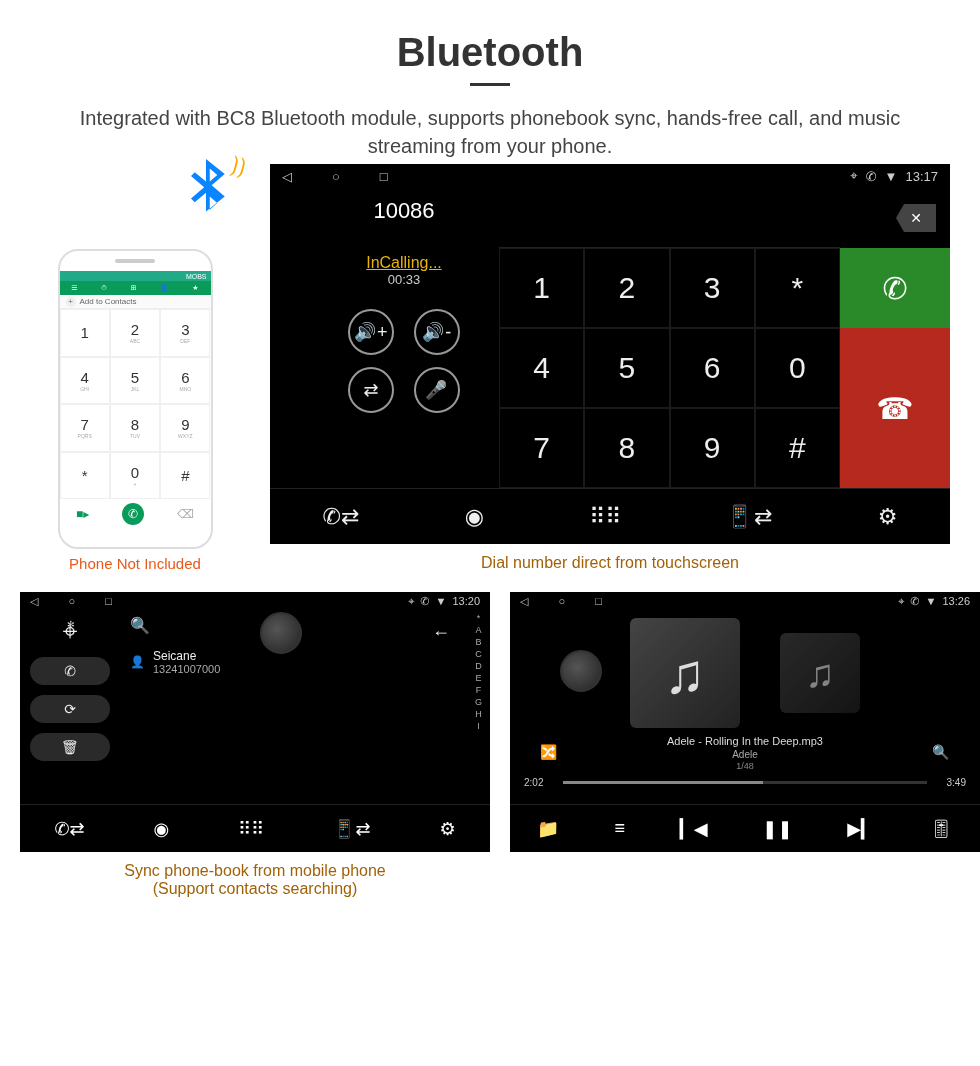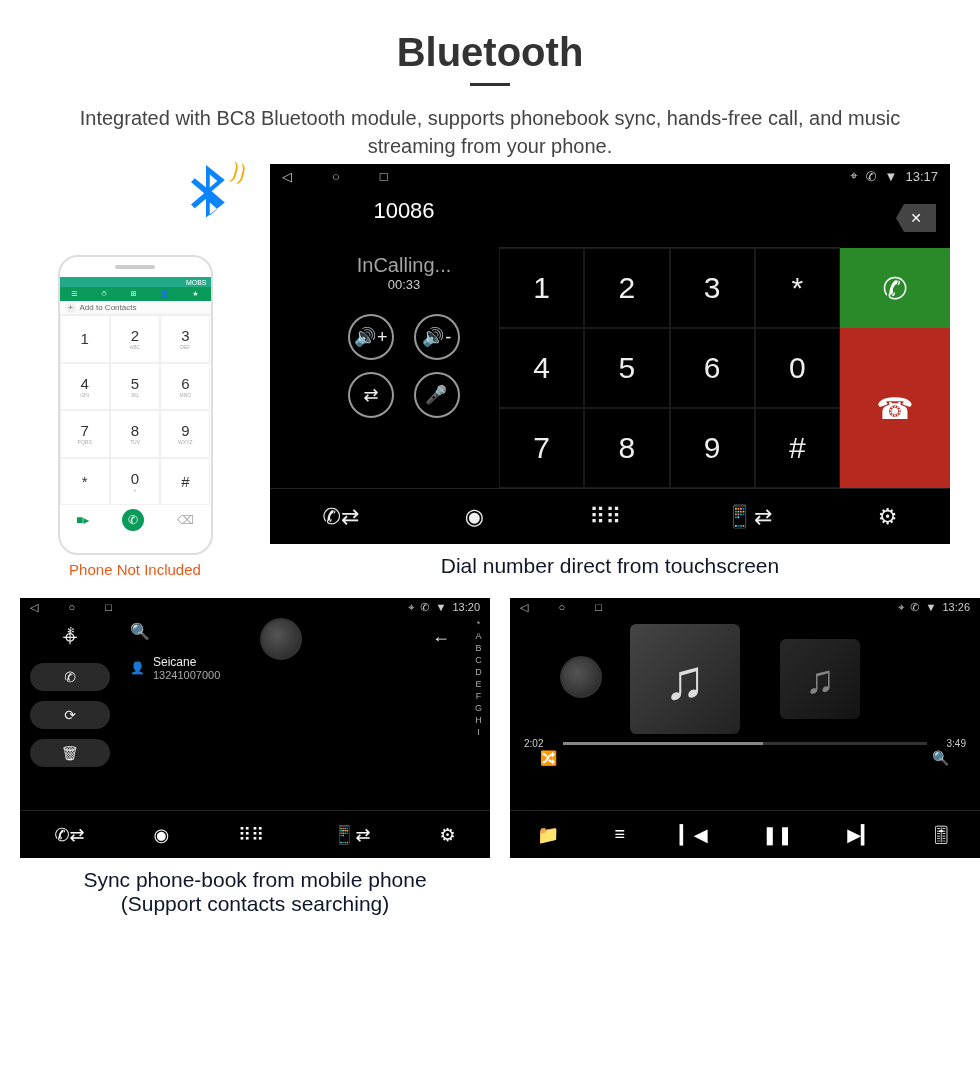--- a/index.html
+++ b/index.html
@@ -2,21 +2,21 @@
 <html><head>
 <meta charset="utf-8">
 <style>
 * { margin: 0; padding: 0; box-sizing: border-box; }
 body { width: 980px; height: 1066px; background: #fff; font-family: Arial, Helvetica, sans-serif; color: #333; }
 .page { padding: 30px 20px; }
 .title { text-align: center; font-size: 40px; font-weight: bold; margin-bottom: 8px; }
 .title-underline { width: 40px; height: 3px; background: #333; margin: 0 auto 18px; }
 .subtitle { text-align: center; font-size: 20px; color: #444; line-height: 1.4; max-width: 860px; margin: 0 auto 4px; }
 .spec { text-align: center; font-size: 20px; color: #e85a1a; line-height: 1.4; max-width: 820px; margin: 0 auto 20px; }
-.caption { text-align: center; font-size: 21px; color: #0f172a; margin-top: 10px; }
+.caption { text-align: center; font-size: 16px; color: #a16207; margin-top: 10px; }
 .phone-not { text-align: center; font-size: 15px; color: #e85a1a; margin-top: 6px; }
 
 .row1 { display: flex; align-items: flex-end; gap: 20px; margin-bottom: 20px; }
 .phone-col { width: 230px; text-align: center; position: relative; }
 .bt-logo { position: absolute; top: -40px; right: 20px; font-size: 52px; color: #0a84ff; }
 .bt-logo .wave { position: absolute; top: -6px; right: -16px; font-size: 22px; color: #ffa500; transform: rotate(15deg); }
 .phone { width: 155px; height: 300px; background: #fff; border: 2px solid #ddd; border-radius: 20px; margin: 50px auto 0; position: relative; overflow: hidden; }
 .phone-top { height: 20px; display:flex; justify-content:center; align-items:center; }
 .phone-speaker { width: 40px; height: 4px; background:#ccc; border-radius:2px; }
 .phone-status { height: 10px; background: #2a8; font-size: 7px; color:#fff; padding: 0 4px; display:flex; justify-content:flex-end; align-items:center; }
@@ -29,21 +29,21 @@
 .phone-bottom { height: 30px; display:flex; justify-content:space-around; align-items:center; }
 .phone-call-btn { width:22px; height:22px; border-radius:50%; background:#0a9a5a; display:flex; align-items:center; justify-content:center; color:#fff; font-size:12px;}
 
 .main-screen { width: 680px; height: 380px; background: #000; color: #fff; font-family: sans-serif; }
 .statusbar { height: 24px; display: flex; align-items: center; padding: 0 12px; font-size: 13px; color: #ccc; }
 .nav-left { display:flex; gap: 40px; align-items:center; }
 .status-right { margin-left: auto; display:flex; gap: 8px; align-items:center; }
 .dial-area { height: 300px; display:flex;padding-left:39px; }
 .dial-left { width: 190px; display:flex; flex-direction:column; align-items:center; justify-content:flex-start; padding-top:10px; }
 .phone-num { font-size: 22px; margin-bottom: 30px; }
-.incall { font-size: 20px; color:#a3a3a3; }
+.incall { font-size: 16px; color:#eab308;text-decoration:underline; }
 .incall-time { font-size: 13px; color:#ccc; margin-bottom: 10px; }
 .circle-row { display:flex; gap: 20px; margin-top: 12px; }
 .circle-btn { width: 46px; height: 46px; border: 2px solid #999; border-radius: 50%; display:flex; align-items:center; justify-content:center; font-size:18px; color:#eee; }
 .dial-grid { flex:1; display:grid; grid-template-columns: repeat(4, 1fr) 110px; grid-template-rows: 60px repeat(3, 1fr); }
 .dial-display { grid-column: 1 / 5; display:flex; align-items:center; padding-left: 20px; font-size: 22px; border-bottom:1px solid #222;}
 .dial-back { grid-column: 5; display:flex; align-items:center; justify-content:center; font-size: 28px; }
 .dial-key { display:flex; align-items:center; justify-content:center; font-size: 30px; border: 1px solid #1a1a1a; color:#eee; }
 .call-btn { background: #2a8a2a; display:flex; align-items:center; justify-content:center; font-size: 30px; }
 .hang-btn { background: #b5291f; display:flex; align-items:center; justify-content:center; font-size: 30px; }
 .footer-bar { height: 56px; display:flex; justify-content:space-around; align-items:center; font-size: 22px; color:#eee; border-top:1px solid #222; }
@@ -278,20 +278,25 @@
           </div>
         </div>
         <div class="music-body">
           <div class="music-assist"></div>
           <div class="music-albums">
             <div class="album">♫</div>
             <div class="album small">♫</div>
           </div>
           <div class="music-shuffle">🔀</div>
           <div class="music-search">🔍</div>
+          <div class="music-info">
+            <div>Adele - Rolling In the Deep.mp3</div>
+            <div class="artist">Adele</div>
+            <div class="track">1/48</div>
+          </div>
           <div class="music-bar">
             <span>2:02</span>
             <div class="progress">
                 <div class="progress-fill"></div>
               </div>
             <span>3:49</span>
           </div>
         </div>
         <div class="music-footer">
           <span>📁</span>

